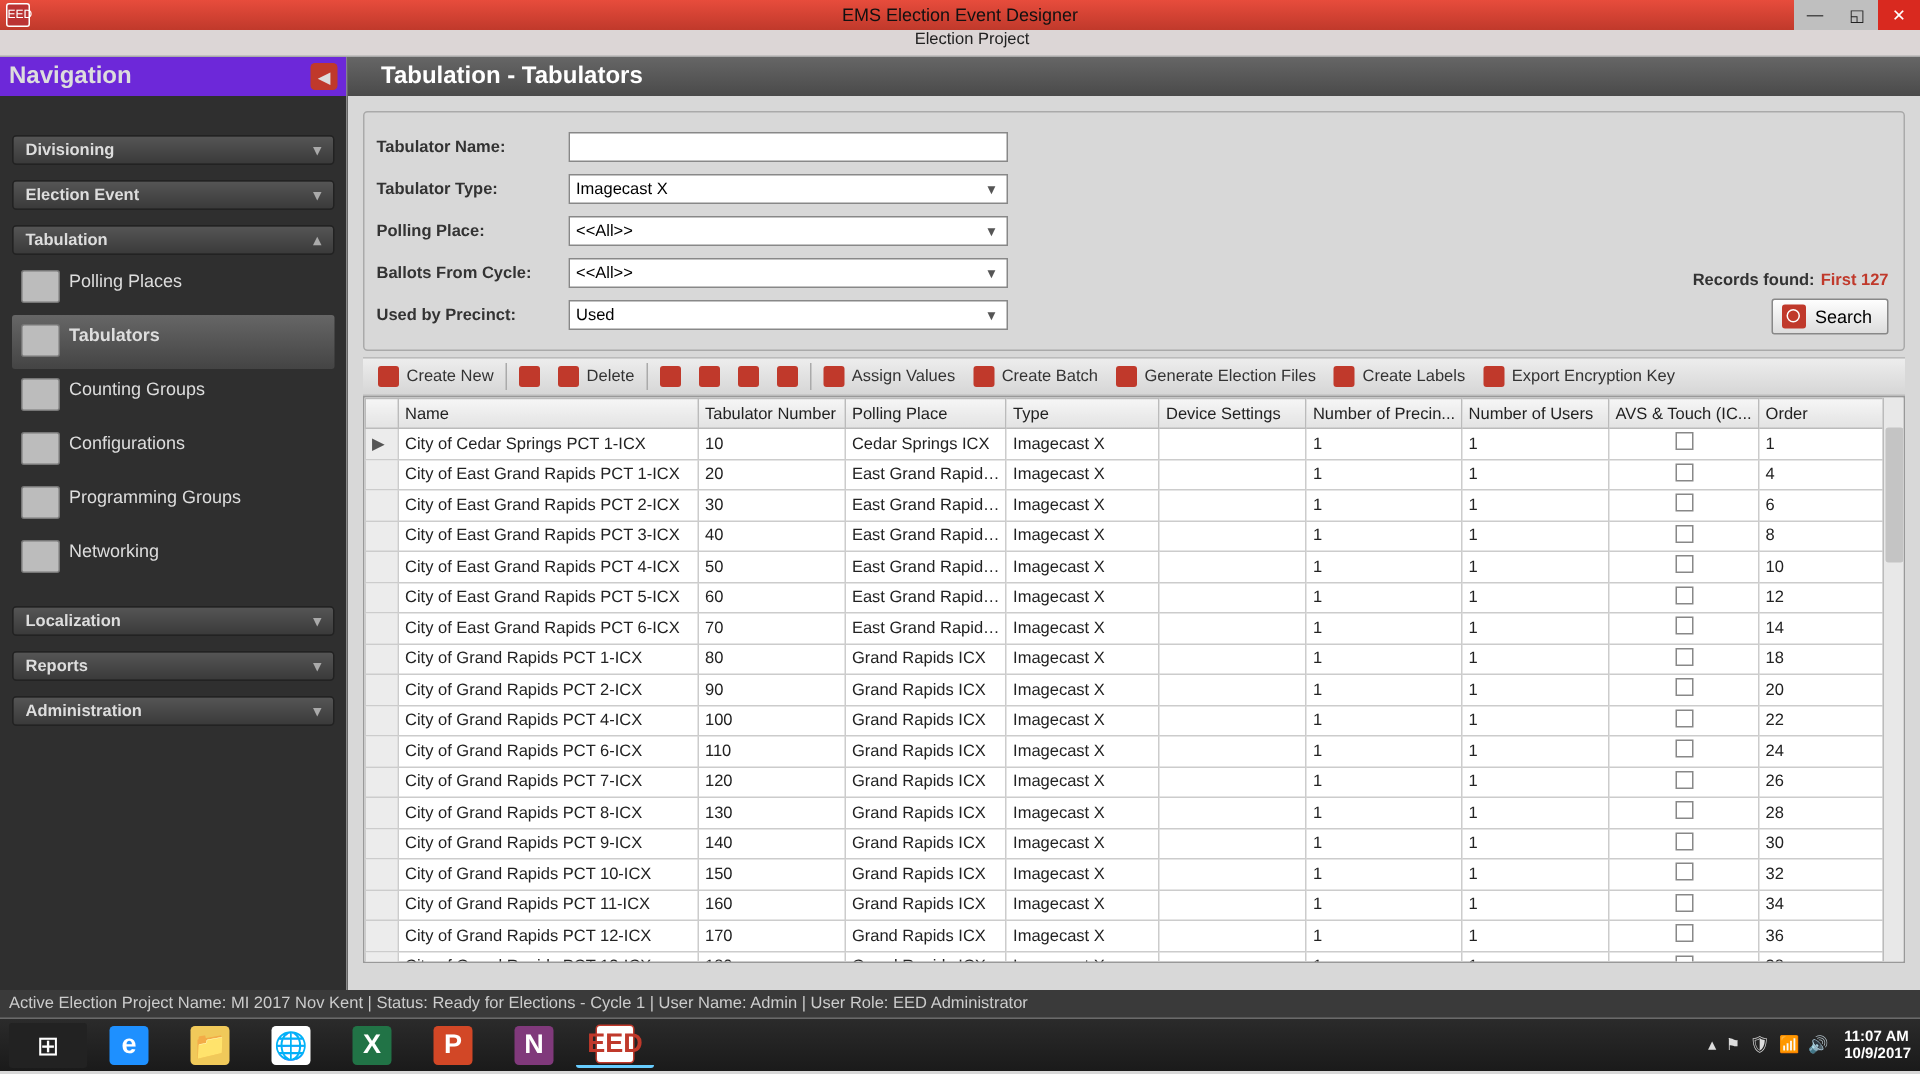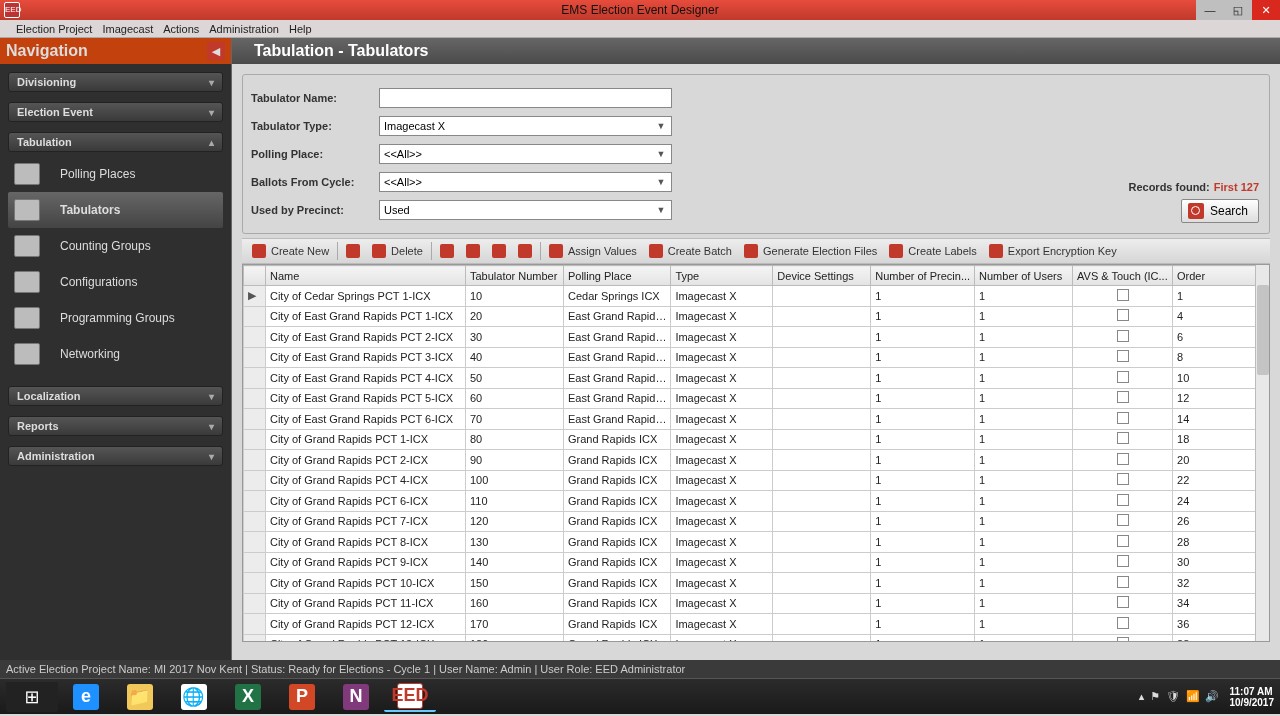--- a/index.html
+++ b/index.html
@@ -8,36 +8,36 @@
 
 .titlebar { height: 20px; background: linear-gradient(to bottom,#e74c3c,#c0392b); display:flex; align-items:center; position:relative; }
 .titlebar .icon-app { width:16px; height:16px; background:#b33; margin-left:4px; border:1px solid #fff; border-radius:2px; font-size:8px;color:#fff;text-align:center;line-height:14px; }
 .titlebar .title { position:absolute; left:50%; transform:translateX(-50%); color:#111; font-size:12px; }
 .winbtns { position:absolute; right:0; top:0; height:20px; display:flex; }
 .winbtn { width:28px; height:20px; display:flex; align-items:center; justify-content:center; font-size:11px; color:#222; cursor:pointer; }
 .winbtn.close { background:#d9291f; color:#fff; }
 .winbtn.mid { background:#bfbfbf; }
 
 
-.menubar { height:18px; background:#dcd6d6; display:flex; align-items:center; gap:10px; padding-left:16px; border-bottom:1px solid #aaa; font-size:11px; color:#222;}
+.menubar { height:18px; background:#dcd6d6; display:flex; align-items:center; gap:10px; padding-left:16px; border-bottom:1px solid #aaa; font-size:11px; color:#222;flex-direction:column;}
 .menubar span { cursor:pointer; }
 
 
 .main { display:flex; height:622px; }
 
 
 .sidebar { width:231px; background:#2f2f2f; color:#ddd; display:flex; flex-direction:column; }
-.navheader { background:#c2410c; height:26px; display:flex; align-items:center; justify-content:space-between; padding:0 6px; }
+.navheader { background:#6d28d9; height:26px; display:flex; align-items:center; justify-content:space-between; padding:0 6px; }
 .navheader .title { font-size:16px; font-weight:600; }
 .navheader .back { width:18px;height:18px;background:#c0392b;border-radius:3px;display:flex;align-items:center;justify-content:center;font-size:11px;cursor:pointer;}
 .accordion { flex:1; padding:6px 8px; overflow:auto; }
 .acc-hdr { background:linear-gradient(to bottom,#555,#3a3a3a); border:1px solid #222; border-radius:3px; height:20px; display:flex; align-items:center; justify-content:space-between; padding:0 8px; font-size:11px; font-weight:600; margin-top:10px; cursor:pointer;}
-.acc-hdr:first-child{ margin-top:2px; }
+.acc-hdr:first-child{ margin-top:20px; }
 .acc-body { padding:4px 0; }
-.side-item { display:flex; align-items:center; gap:20px; padding:6px 6px; font-size:12px; height:36px; cursor:pointer; }
+.side-item { display:flex; gap:6px; padding:6px 6px; font-size:12px; height:36px; cursor:pointer; }
 .side-item.active { background:linear-gradient(to bottom,#666,#444); font-weight:600; border-radius:2px;}
 .side-icon { width:26px;height:22px;background:#bcbcbc;border:1px solid #777;border-radius:2px;}
 .chev { font-size:10px; color:#aaa; }
 
 
 .content { flex:1; background:#d8d8d8; display:flex; flex-direction:column; border-left:1px solid #666; }
 .tab-hdr { height:26px; background:linear-gradient(to bottom,#666,#4a4a4a); color:#fff; display:flex; align-items:center; padding-left:22px; font-size:16px; font-weight:600;}
 .filterbox { margin:10px 10px 4px 10px; border:1px solid #aaa; background:#d8d8d8; padding:10px 8px 8px 8px; position:relative; border-radius:3px;}
 .frow { display:flex; align-items:center; height:26px; margin-bottom:2px; }
 .flabel { width:128px; font-size:11px; font-weight:600; color:#333; }

